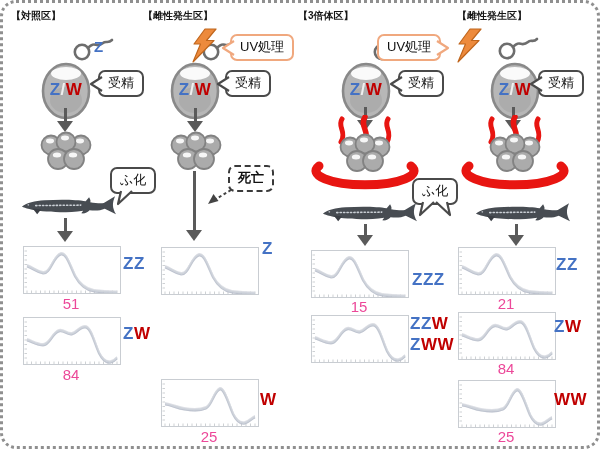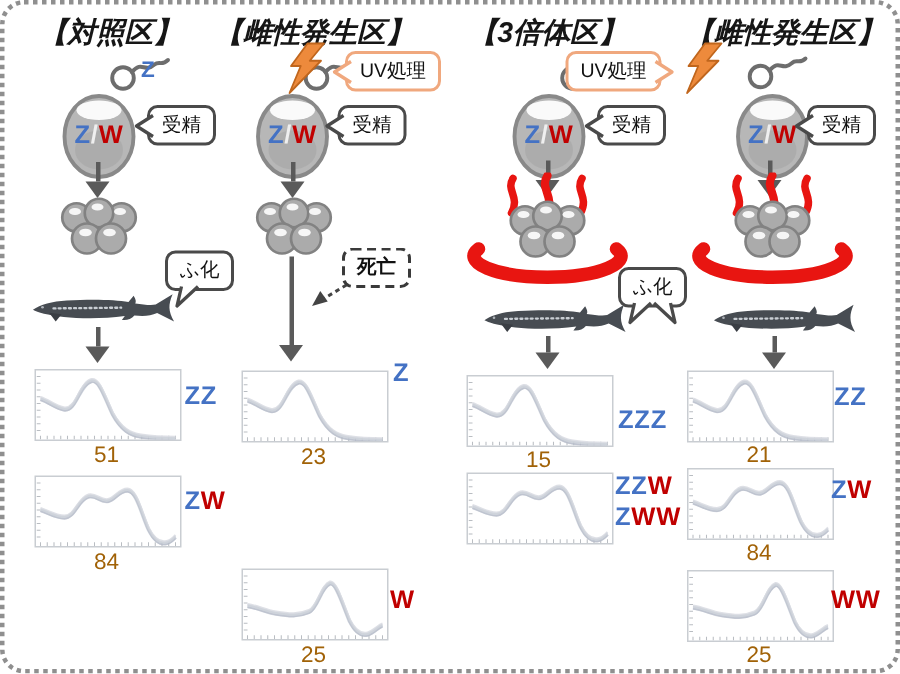--- a/index.html
+++ b/index.html
@@ -5,40 +5,40 @@
   :root{
     --z-blue:#4472c4; --w-red:#c00000; --uv-orange:#ed7d31;
     --flame-red:#e81511; --arrow-gray:#5a5a5a;
   }
   html,body{margin:0;padding:0;background:#fff;}
   .stage{
     position:relative;width:600px;height:449px;background:#fff;
     border:3px dotted #8f8f8f;border-radius:16px;box-sizing:border-box;
     font-family:"Liberation Sans","DejaVu Sans",sans-serif;overflow:hidden;
   }
-  .hdr{position:absolute;top:6px;font-size:19px;font-weight:bold;color:#161616;text-align:right;white-space:nowrap;font-style:italic;}
+  .hdr{position:absolute;top:6px;font-size:10px;font-weight:bold;color:#161616;text-align:left;white-space:nowrap;}
   .abs{position:absolute;}
   .varrow{position:absolute;width:17px;}
   .varrow i{position:absolute;left:6.8px;top:0;width:3.4px;background:var(--arrow-gray);display:block;}
   .varrow b{position:absolute;left:0;bottom:0;width:0;height:0;
     border-left:8.5px solid transparent;border-right:8.5px solid transparent;border-top:11px solid var(--arrow-gray);}
   .bubble{position:absolute;background:#fff;border:2.2px solid #4a4a4a;border-radius:7px;
     padding:2px 8px 3px 8px;font-size:13px;color:#111;z-index:6;white-space:nowrap;}
   .bubble.orange{border-color:#f0a87e;}
   .bubble.orange .tail path{stroke:#f0a87e;}
   .bubble.dashed{border-style:dashed;border-color:#3a3a3a;font-weight:bold;}
   .tail{position:absolute;overflow:visible;}
   .tail path{fill:#fff;stroke:#4a4a4a;stroke-width:2.2;stroke-linejoin:round;}
   .tail-l{left:-11px;top:50%;margin-top:-9px;}
   .tail-r{right:-11px;top:50%;margin-top:-9px;}
   .tail-bl{left:4px;bottom:-12.5px;}
   .tail-br{right:4px;bottom:-12.5px;}
   .chart{position:absolute;width:96px;height:46px;border:1px solid #c9cdd2;background:#fff;box-sizing:content-box;}
   .chart svg{display:block;width:96px;height:46px;}
-  .cnt{position:absolute;width:80px;text-align:center;font-size:15px;color:#a16207;}
+  .cnt{position:absolute;width:80px;text-align:center;font-size:15px;color:#ec4899;}
   .geno{position:absolute;font-size:17px;font-weight:bold;letter-spacing:.5px;white-space:nowrap;}
   .spermz{position:absolute;font-size:15px;font-weight:bold;}
   .eggzw{position:absolute;width:46px;text-align:center;font-size:17px;font-weight:bold;letter-spacing:.5px;}
   .hidden-defs{position:absolute;width:0;height:0;overflow:hidden;}
 </style>
 </head>
 <body>
 
 <svg class="hidden-defs" aria-hidden="true">
   <defs>
@@ -293,21 +293,20 @@
           <line x1="0.5" y1="31" x2="3" y2="31"></line>
           <line x1="0.5" y1="35.5" x2="3" y2="35.5"></line>
           <line x1="0.5" y1="40" x2="3" y2="40"></line>
         </g>
         <path d="M3,19 C9,21 13,25 19,26 C27,27 29,9 37,7 C42,6 45,16 51,29 C57,40 63,43 70,44 C80,45.5 90,45.5 93,45.5" transform="translate(0,0)" fill="none" stroke="#c3c9d4" stroke-width="2.6" opacity="0.75"></path>
         <path d="M3,19 C9,21 13,25 19,26 C27,27 29,9 37,7 C42,6 45,16 51,29 C57,40 63,43 70,44 C80,45.5 90,45.5 93,45.5" transform="translate(0,-1.3)" fill="none" stroke="#dadde3" stroke-width="1.4" opacity="0.9"></path>
         <path d="M3,19 C9,21 13,25 19,26 C27,27 29,9 37,7 C42,6 45,16 51,29 C57,40 63,43 70,44 C80,45.5 90,45.5 93,45.5" transform="translate(0,0.9)" fill="none" stroke="#aeb5c2" stroke-width="1.1" opacity="0.55"></path>
         <path d="M3,19 C9,21 13,25 19,26 C27,27 29,9 37,7 C42,6 45,16 51,29 C57,40 63,43 70,44 C80,45.5 90,45.5 93,45.5" transform="translate(0,-0.4)" fill="none" stroke="#cdd2da" stroke-width="1.2" opacity="0.8"></path>
       </svg>
     </div>
-  <div class="cnt" style="left:166px;top:293px;">23</div>
   <div class="geno" style="left:259px;top:236px;"><span style="color: rgb(68, 114, 196);">Z</span></div>
 
   <div class="chart" style="left:158px;top:376px;">
       <svg viewBox="0 0 96 46">
         <g stroke="#b9bdc2" stroke-width="0.7">
           <line x1="3" y1="43.5" x2="3" y2="46"></line>
           <line x1="7.5" y1="43.5" x2="7.5" y2="46"></line>
           <line x1="12" y1="43.5" x2="12" y2="46"></line>
           <line x1="16.5" y1="43.5" x2="16.5" y2="46"></line>
           <line x1="21" y1="43.5" x2="21" y2="46"></line>

